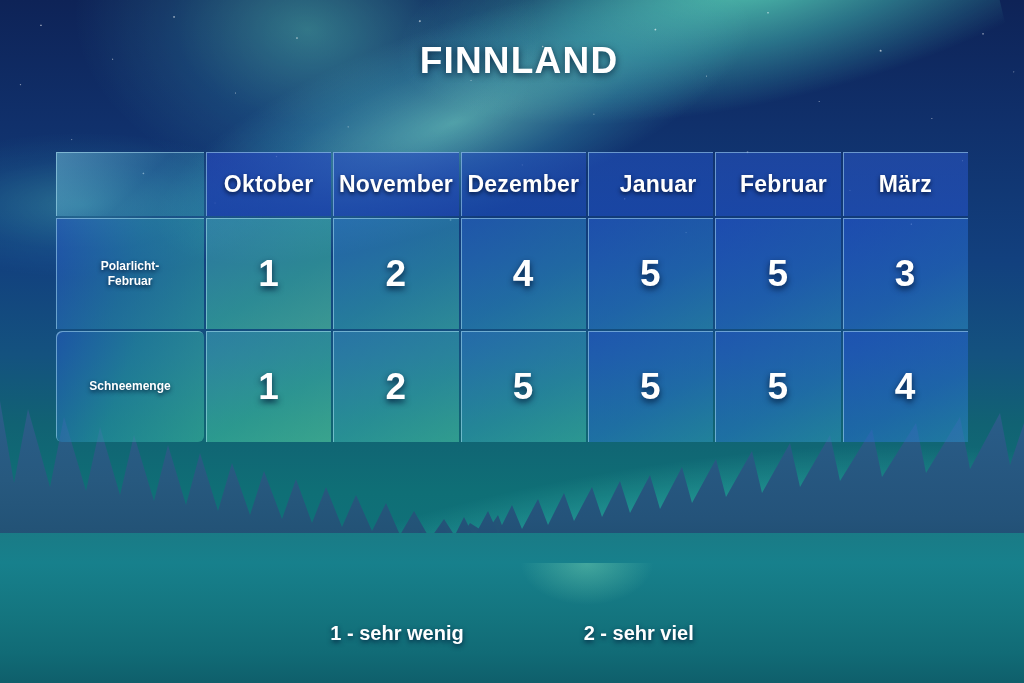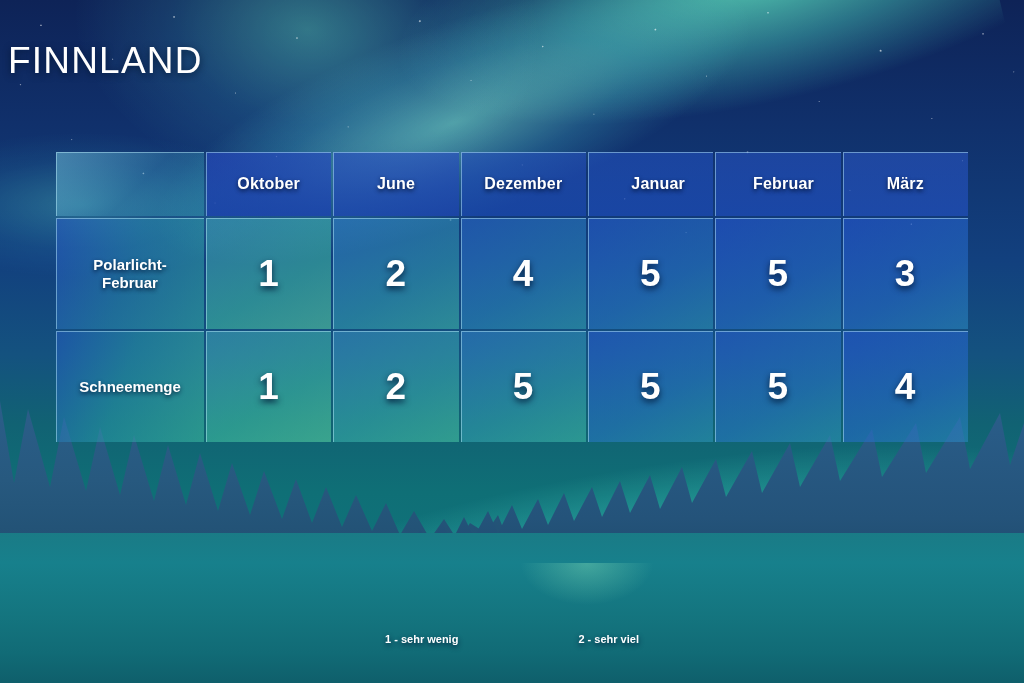--- a/index.html
+++ b/index.html
@@ -139,24 +139,25 @@
     position: absolute;
     left: 48%; bottom: 0; width: 190px; height: 120px;
     background: radial-gradient(ellipse 95px 60px at 50% 0%, rgba(150,240,190,.35), rgba(20,120,140,0) 70%);
   }
   .landsvg { position: absolute; inset: 0; }
 
   
   .title {
     position: absolute;
     top: 40px;
-    left: 8px; right: 0;
+    left: 14px; right: 0;
+    text-align: center;
     color: #ffffff;
     font-size: 37px;
-    font-weight: normal;
+    font-weight: bold;
     letter-spacing: 1.2px;
     text-shadow: 0 2px 7px rgba(0,20,45,.75);
   }
 
   
   .table-wrap {
     position: absolute;
     left: 54px;
     top: 150px;
     width: 916px;
@@ -182,46 +183,46 @@
   
   .corner {
     background:
       linear-gradient(135deg, rgba(120,200,225,.50), rgba(70,160,200,.30) 55%, rgba(60,180,190,.38));
   }
 
   
   .hd {
     height: 62px;
     color: #ffffff;
-    font-size: 16px;
+    font-size: 23px;
     font-weight: bold;
     letter-spacing: .2px;
     text-shadow: 0 2px 4px rgba(0,15,45,.85);
     background:
       linear-gradient(180deg, rgba(40,75,190,.62), rgba(30,70,175,.72)),
       linear-gradient(135deg, rgba(95,150,230,.45), rgba(30,80,190,.35));
   }
   .hd.h1 { background: linear-gradient(180deg, rgba(38,72,190,.66), rgba(28,66,178,.74)); }
   .hd.h2 { background: linear-gradient(180deg, rgba(40,76,192,.64), rgba(30,70,180,.72)); }
   .hd.h3 { background: linear-gradient(180deg, rgba(36,78,186,.62), rgba(26,72,176,.72)); }
   .hd.h4 { background: linear-gradient(180deg, rgba(34,80,190,.60), rgba(28,74,182,.70)); padding-left: 16px; }
   .hd.h5 { background: linear-gradient(180deg, rgba(38,82,194,.58), rgba(30,76,186,.70)); padding-left: 12px; }
   .hd.h6 { background: linear-gradient(180deg, rgba(42,86,198,.56), rgba(34,80,190,.68)); }
 
   
   .rl {
     color: #ffffff;
-    font-size: 15px;
+    font-size: 12px;
     font-weight: bold;
     line-height: 1.18;
     text-shadow: 0 2px 4px rgba(0,20,50,.85);
     padding: 0 8px;
   }
   .rl.r1 { background: linear-gradient(110deg, rgba(40,90,200,.52) 0%, rgba(45,150,185,.45) 48%, rgba(60,195,175,.46) 100%); }
-  .rl.r2 { background: linear-gradient(110deg, rgba(36,92,198,.52) 0%, rgba(45,165,180,.46) 45%, rgba(70,205,170,.48) 100%); }
+  .rl.r2 { background: linear-gradient(110deg, rgba(36,92,198,.52) 0%, rgba(45,165,180,.46) 45%, rgba(70,205,170,.48) 100%); border-radius: 6px; }
   .rl.r3 { background: linear-gradient(110deg, rgba(34,94,196,.52) 0%, rgba(48,170,182,.46) 45%, rgba(75,210,172,.48) 100%); }
 
   
   .dv {
     color: #ffffff;
     font-size: 37px;
     font-weight: bold;
     text-shadow: 0 3px 6px rgba(0,20,50,.85);
     letter-spacing: .5px;
   }
@@ -236,21 +237,21 @@
 
   
   .legend {
     position: absolute;
     bottom: 38px;
     left: 0; right: 0;
     display: flex;
     justify-content: center;
     gap: 120px;
     color: #ffffff;
-    font-size: 11px;
+    font-size: 20px;
     font-weight: bold;
     text-shadow: 0 2px 5px rgba(0,25,55,.85);
   }
 </style>
 </head>
 <body>
 
 <div id="poster">
 
   <div class="sky-base"></div>
@@ -325,21 +326,21 @@
           <col>
           <col>
           <col>
           <col>
           <col>
       </colgroup>
       <tbody>
         <tr>
           <td class="corner"></td>
           <td class="hd h1">Oktober</td>
-          <td class="hd h2">June</td>
+          <td class="hd h2">November</td>
           <td class="hd h3">Dezember</td>
           <td class="hd h4">Januar</td>
           <td class="hd h5">Februar</td>
           <td class="hd h6">März</td>
         </tr>
 
         <tr>
           <td class="rl r1">
             <span>Polarlicht-</span><br>
             <span>Februar</span>

